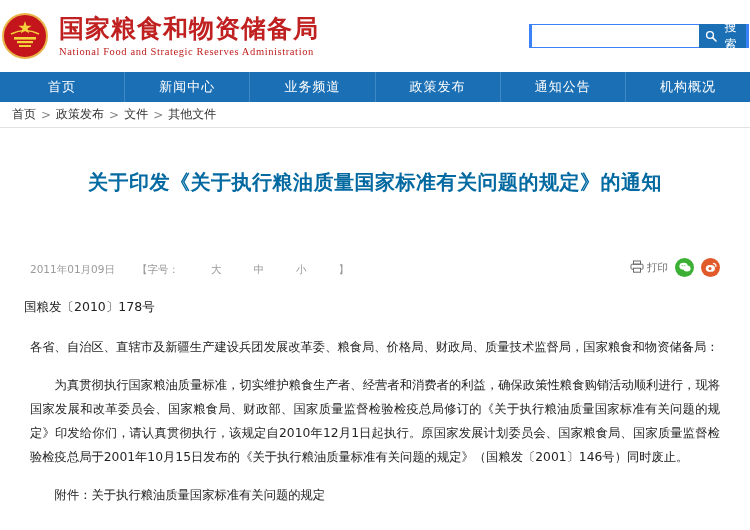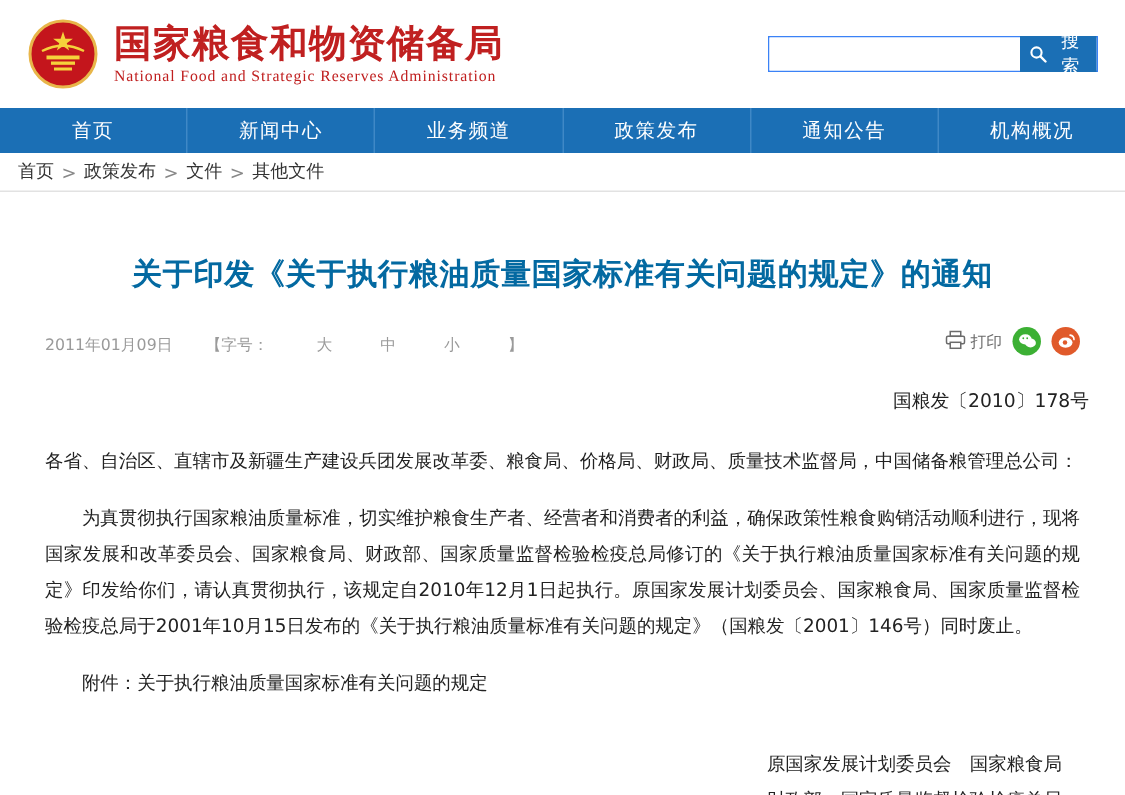--- a/index.html
+++ b/index.html
@@ -17,21 +17,21 @@
   }
 
   
   .header {
     position: relative;
     height: 72px;
     background: #ffffff;
     border-bottom: 0;
     display: flex;
     align-items: center;
-    padding: 0 18px;
+    padding: 0 1px;
   }
   .emblem {
     width: 48px; height: 48px;
     margin-right: 10px;
     position: relative;
     flex: 0 0 auto;
   }
   .emblem svg { display: block; }
   .brand { display: flex; flex-direction: column; justify-content: center; }
   .brand-cn {
@@ -47,21 +47,21 @@
     font-size: 10.5px;
     color: #c02020;
     letter-spacing: 0.6px;
     margin-top: 4px;
   }
   .search-wrap {
     margin-left: auto;
     display: flex;
     align-items: center;
     height: 24px;
-    border: 1px solid #3b82f6;
+    border: 3px solid #3b82f6;
     background: #fff;
     width: 220px;
   }
   .search-input {
     border: 0; outline: 0;
     height: 22px;
     flex: 1 1 auto;
     padding: 0 6px;
     font-size: 12px;
     color: #333;
@@ -139,37 +139,38 @@
     padding: 0 6px;
   }
   .meta-left { display: flex; align-items: center; gap: 6px; }
   .fontsize-ctrl { color: #9a9a9a; }
   .fontsize-ctrl span { cursor: pointer; margin: 0 16px; }
   .meta-right {
     margin-left: auto;
     display: flex;
     align-items: center;
     gap: 7px;
+    margin-top: 40px;
   }
   .print-link {
     display: flex; align-items: center; gap: 3px;
     color: #6b6b6b; font-size: 10.5px; cursor: pointer;
   }
   .share-icon {
     width: 19px; height: 19px;
     border-radius: 50%;
     display: flex; align-items: center; justify-content: center;
     cursor: pointer;
     color: #fff;
   }
   .share-wechat { background: #3cb034; }
   .share-weibo { background: #e05a2b; }
 
   .doc-number {
-    text-align: right;
+    text-align: left;
     font-size: 12.5px;
     color: #222;
     margin-top: 22px;
     font-family: "DejaVu Sans", "Liberation Sans", sans-serif;
   }
   .doc-body { margin-top: 20px; padding: 0 6px; }
   .doc-body p {
     font-size: 12.3px;
     color: #222;
     line-height: 1.95;
@@ -278,21 +279,21 @@
             <circle cx="5" cy="6.4" r="1.5" fill="#e05a2b"></circle>
             <path d="M8.4 1.4 a3 3 0 0 1 2.6 3" stroke="#ffffff" stroke-width="1.1" fill="none" stroke-linecap="round"></path>
           </svg>
         </span>
       </div>
     </div>
 
     <div class="doc-number">国粮发〔2010〕178号</div>
 
     <div class="doc-body">
-      <p>各省、自治区、直辖市及新疆生产建设兵团发展改革委、粮食局、价格局、财政局、质量技术监督局，中国储备粮管理总公司：</p>
+      <p>各省、自治区、直辖市及新疆生产建设兵团发展改革委、粮食局、价格局、财政局、质量技术监督局，国家粮食和物资储备局：</p>
       <p class="indent">为真贯彻执行国家粮油质量标准，切实维护粮食生产者、经营者和消费者的利益，确保政策性粮食购销活动顺利进行，现将国家发展和改革委员会、国家粮食局、财政部、国家质量监督检验检疫总局修订的《关于执行粮油质量国家标准有关问题的规定》印发给你们，请认真贯彻执行，该规定自2010年12月1日起执行。原国家发展计划委员会、国家粮食局、国家质量监督检验检疫总局于2001年10月15日发布的《关于执行粮油质量标准有关问题的规定》（国粮发〔2001〕146号）同时废止。</p>
       <p class="attach">附件：关于执行粮油质量国家标准有关问题的规定</p>
     </div>
 
     <div class="signature">
       <div>原国家发展计划委员会　国家粮食局</div>
       <div>财政部　国家质量监督检验检疫总局</div>
 
     </div>
 

